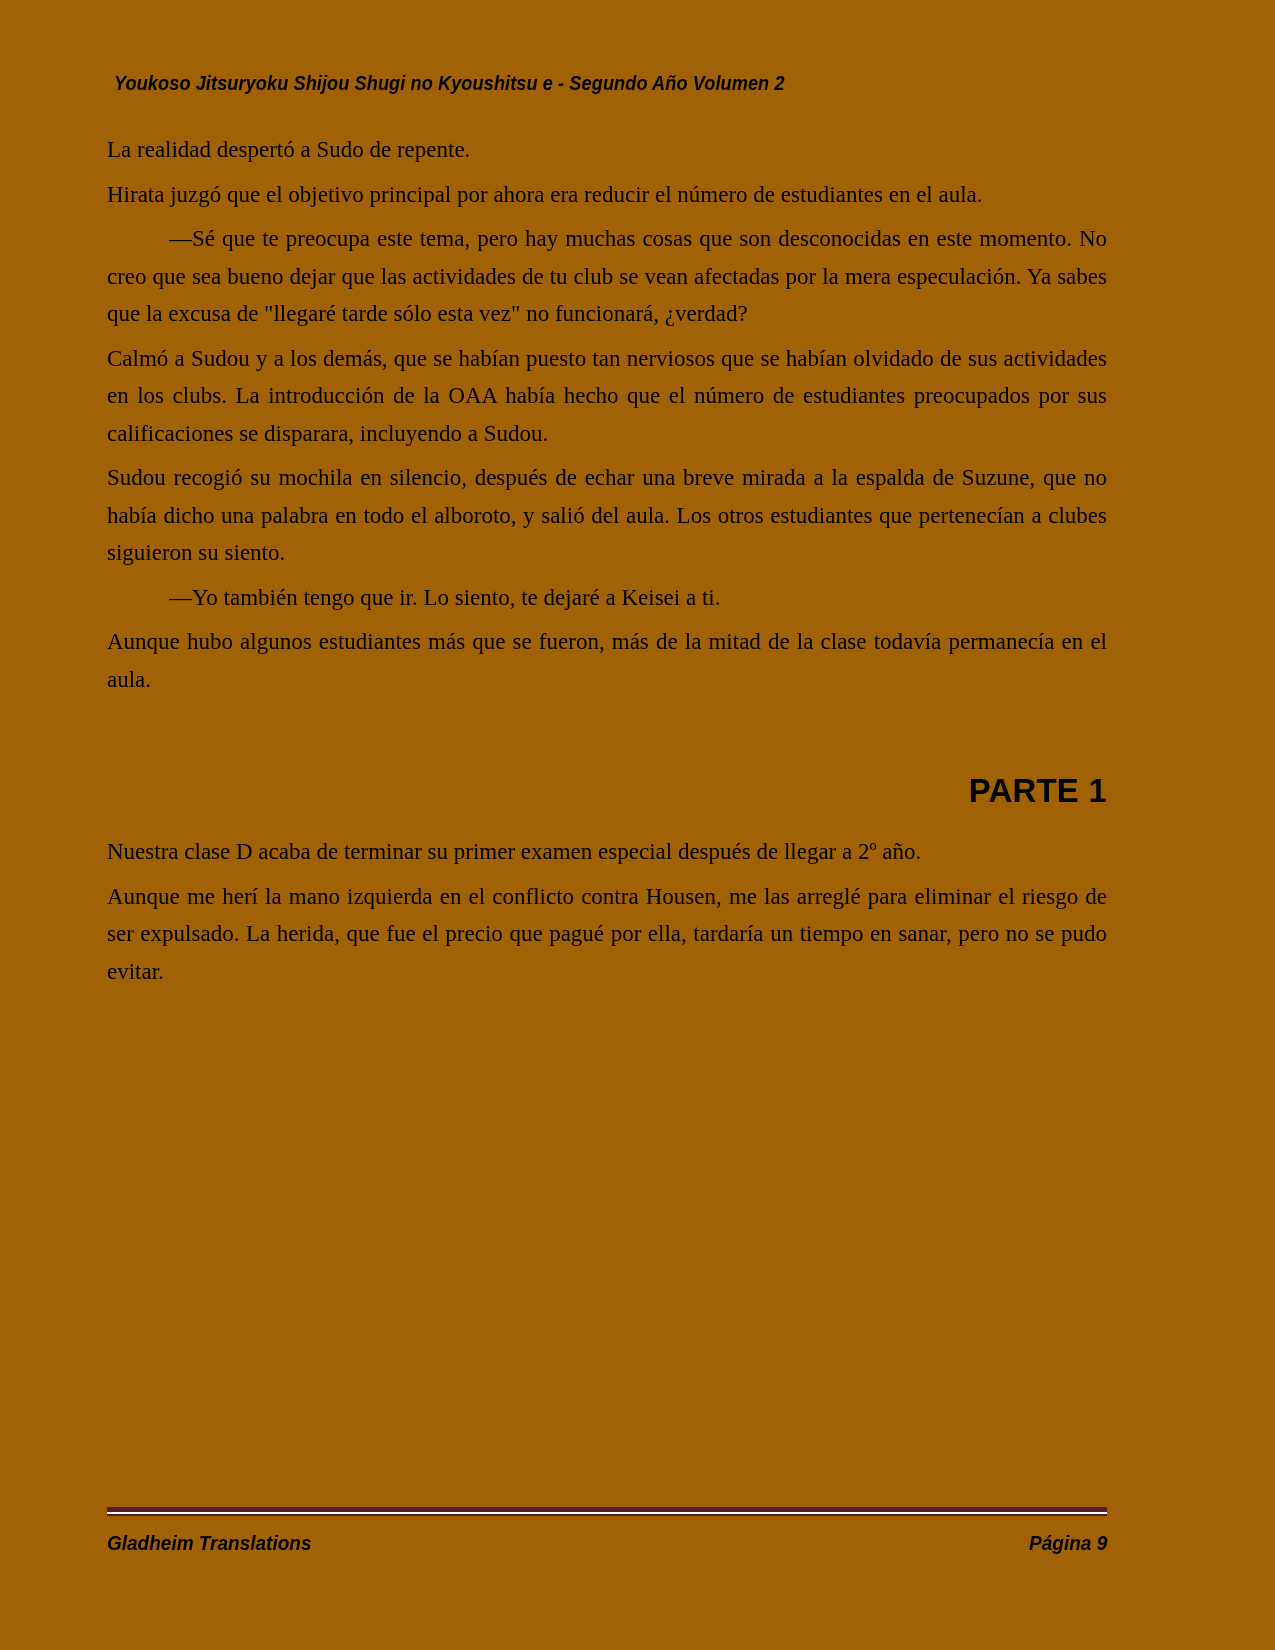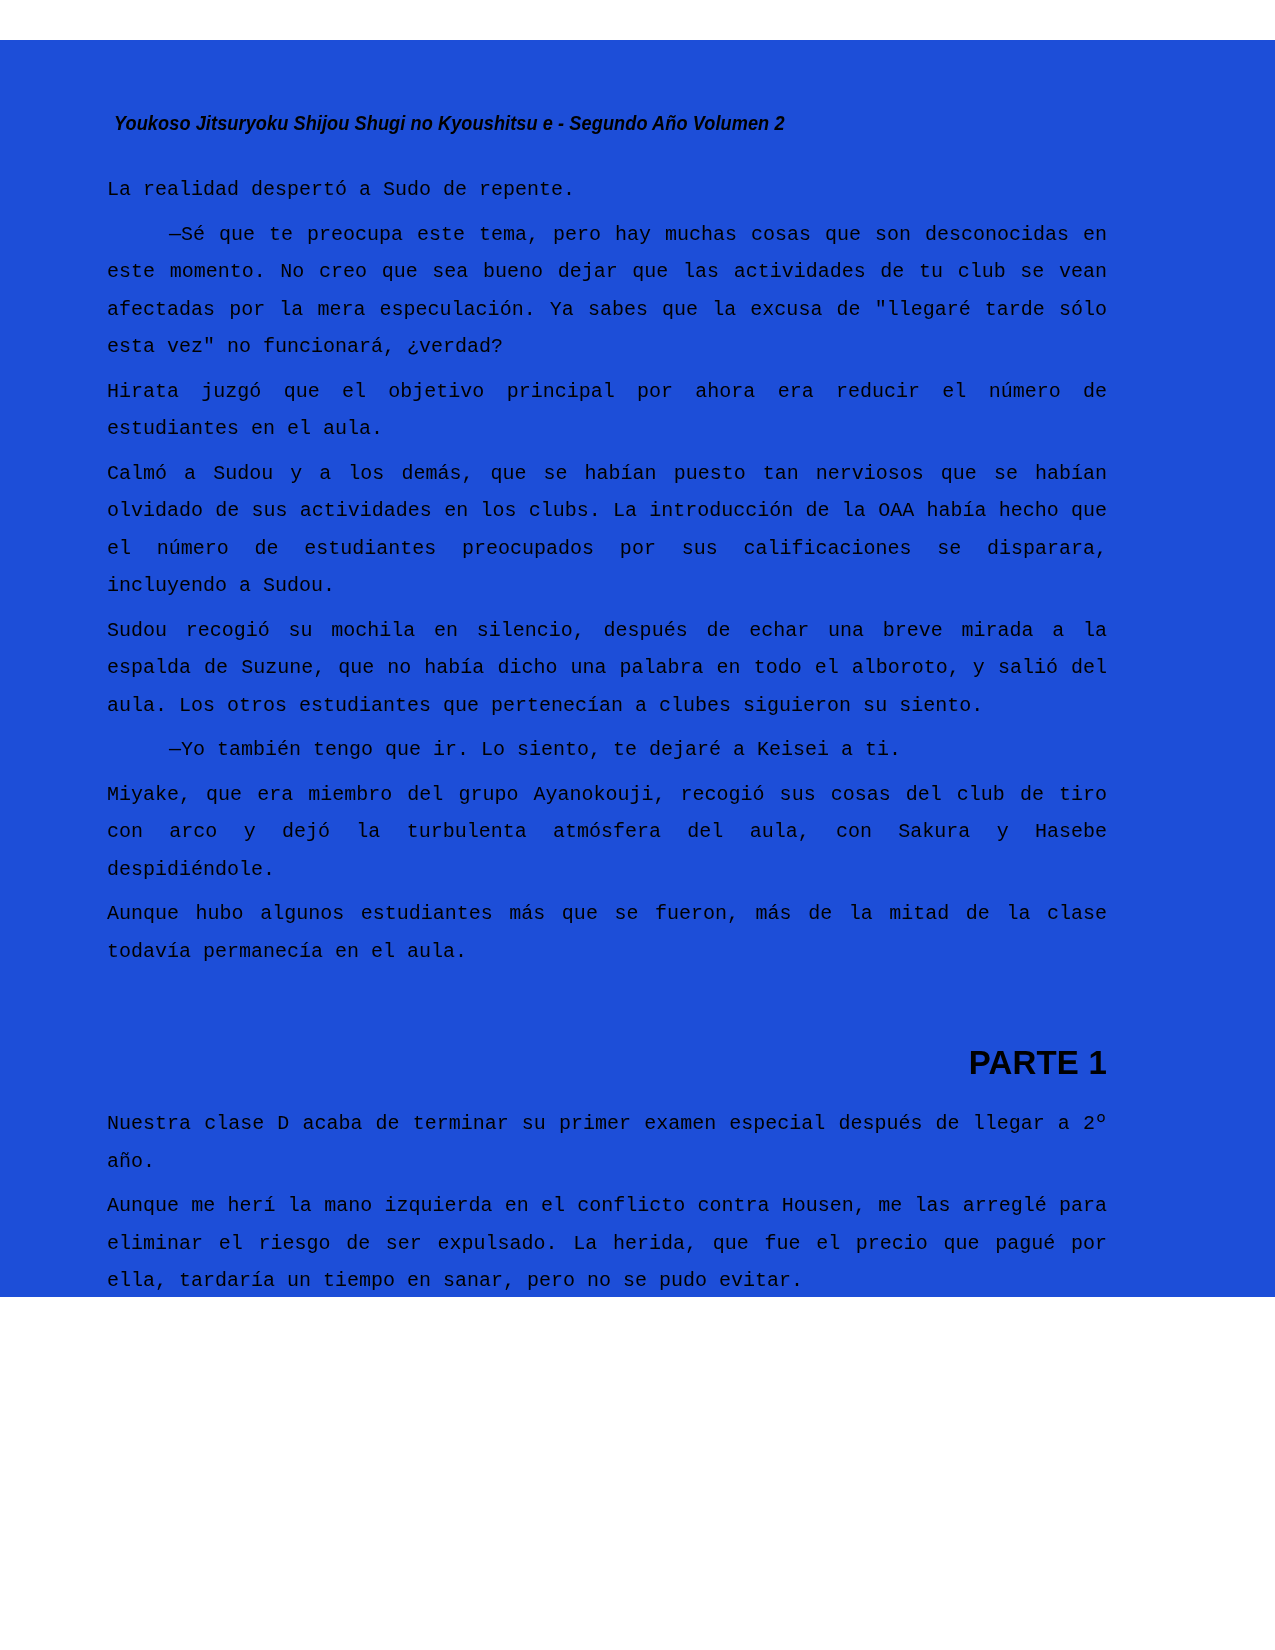--- a/index.html
+++ b/index.html
@@ -4,27 +4,26 @@
 <style>
   html, body {
     margin: 0;
     padding: 0;
     background: #ffffff;
   }
 
   .page {
     position: relative;
     width: 1275px;
-    height: 1257px;
-    background: #1d4ed8;
+    height: 1650px;
+    background: #a16207;
     box-sizing: border-box;
     overflow: hidden;
     font-family: "Liberation Sans", "DejaVu Sans", sans-serif;
     color: #000000;
-    margin-top: 40px;
   }
 
   
   .header {
     position: absolute;
     left: 114px;
     top: 72px;
     width: 1047px;
   }
 
@@ -43,26 +42,26 @@
   
   .content {
     position: absolute;
     left: 107px;
     top: 131px;
     width: 1000px;
   }
 
   p.para {
     margin: 0 0 7px 0;
-    font-size: 20px;
+    font-size: 23px;
     line-height: 37.5px;
     text-align: justify;
     text-justify: inter-word;
     color: #000000;
-    font-family: Liberation Mono, monospace;
+    font-family: Liberation Serif, serif;
   }
 
   p.para.indent {
     text-indent: 62px;
   }
 
   p.para.noj {
     text-align: left;
   }
 
@@ -132,32 +131,31 @@
 <div class="page">
 
   <div class="header">
     <div class="header-title">Youkoso Jitsuryoku Shijou Shugi no Kyoushitsu e - Segundo Año Volumen 2</div>
   </div>
 
   <div class="content">
 
     <p class="para noj">La realidad despertó a Sudo de repente.</p>
 
+    <p class="para">Hirata juzgó que el objetivo principal por ahora era reducir el número de estudiantes en el aula.</p>
+
     <p class="para indent">—Sé que te preocupa este tema, pero hay muchas cosas que son desconocidas en este momento. No creo que sea bueno dejar que las actividades de tu club se vean afectadas por la mera especulación. Ya sabes que la excusa de "llegaré tarde sólo esta vez" no funcionará, ¿verdad?</p>
-
-    <p class="para">Hirata juzgó que el objetivo principal por ahora era reducir el número de estudiantes en el aula.</p>
 
     <p class="para">Calmó a Sudou y a los demás, que se habían puesto tan nerviosos que se habían olvidado de sus actividades en los clubs. La introducción de la OAA había hecho que el número de estudiantes preocupados por sus calificaciones se disparara, incluyendo a Sudou.</p>
 
     <p class="para">Sudou recogió su mochila en silencio, después de echar una breve mirada a la espalda de Suzune, que no había dicho una palabra en todo el alboroto, y salió del aula. Los otros estudiantes que pertenecían a clubes siguieron su siento.</p>
 
     <p class="para indent noj">—Yo también tengo que ir. Lo siento, te dejaré a Keisei a ti.</p>
 
 
-    <p class="para">Miyake, que era miembro del grupo Ayanokouji, recogió sus cosas del club de tiro con arco y dejó la turbulenta atmósfera del aula, con Sakura y Hasebe despidiéndole.</p>
 
     <p class="para">Aunque hubo algunos estudiantes más que se fueron, más de la mitad de la clase todavía permanecía en el aula.</p>
 
     <div class="gap-before-heading"></div>
 
     <h2 class="section-heading">PARTE 1</h2>
 
     <div class="gap-after-heading"></div>
 
     <p class="para">Nuestra clase D acaba de terminar su primer examen especial después de llegar a 2º año.</p>

